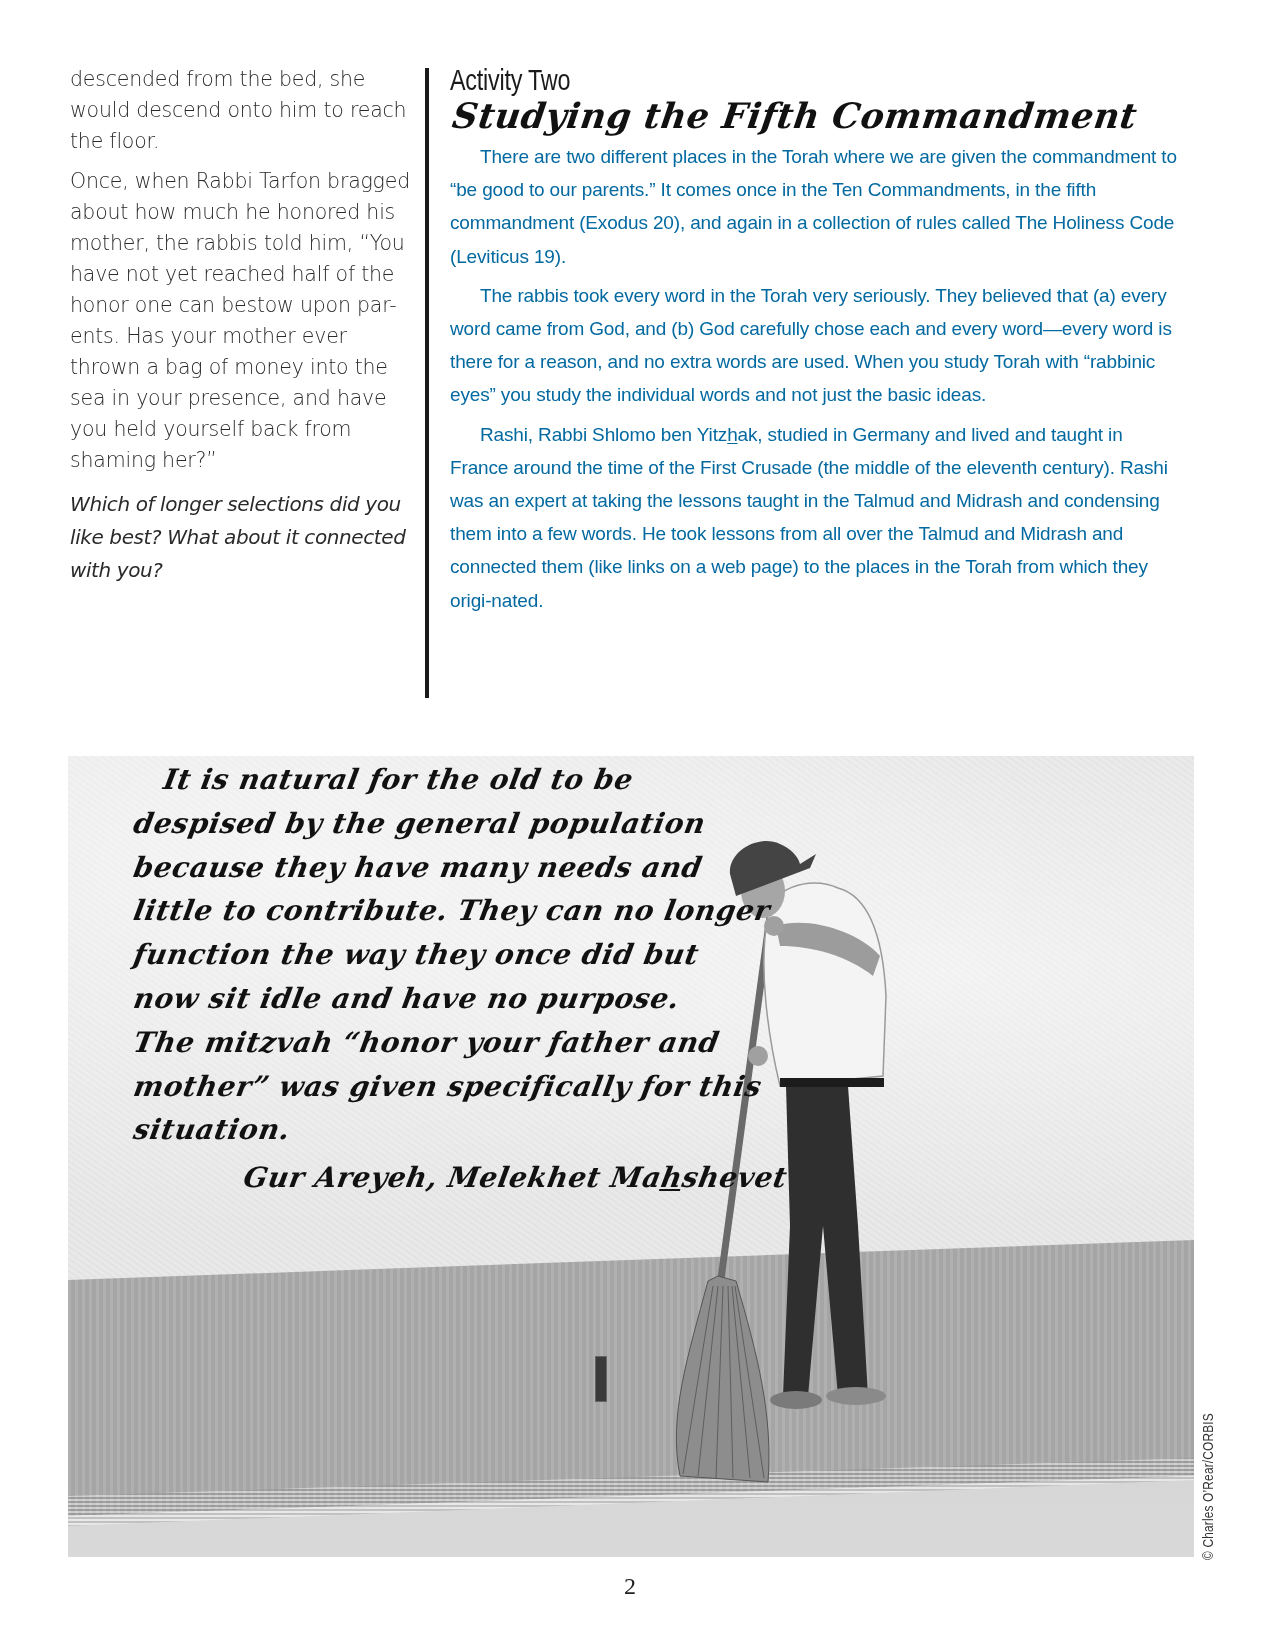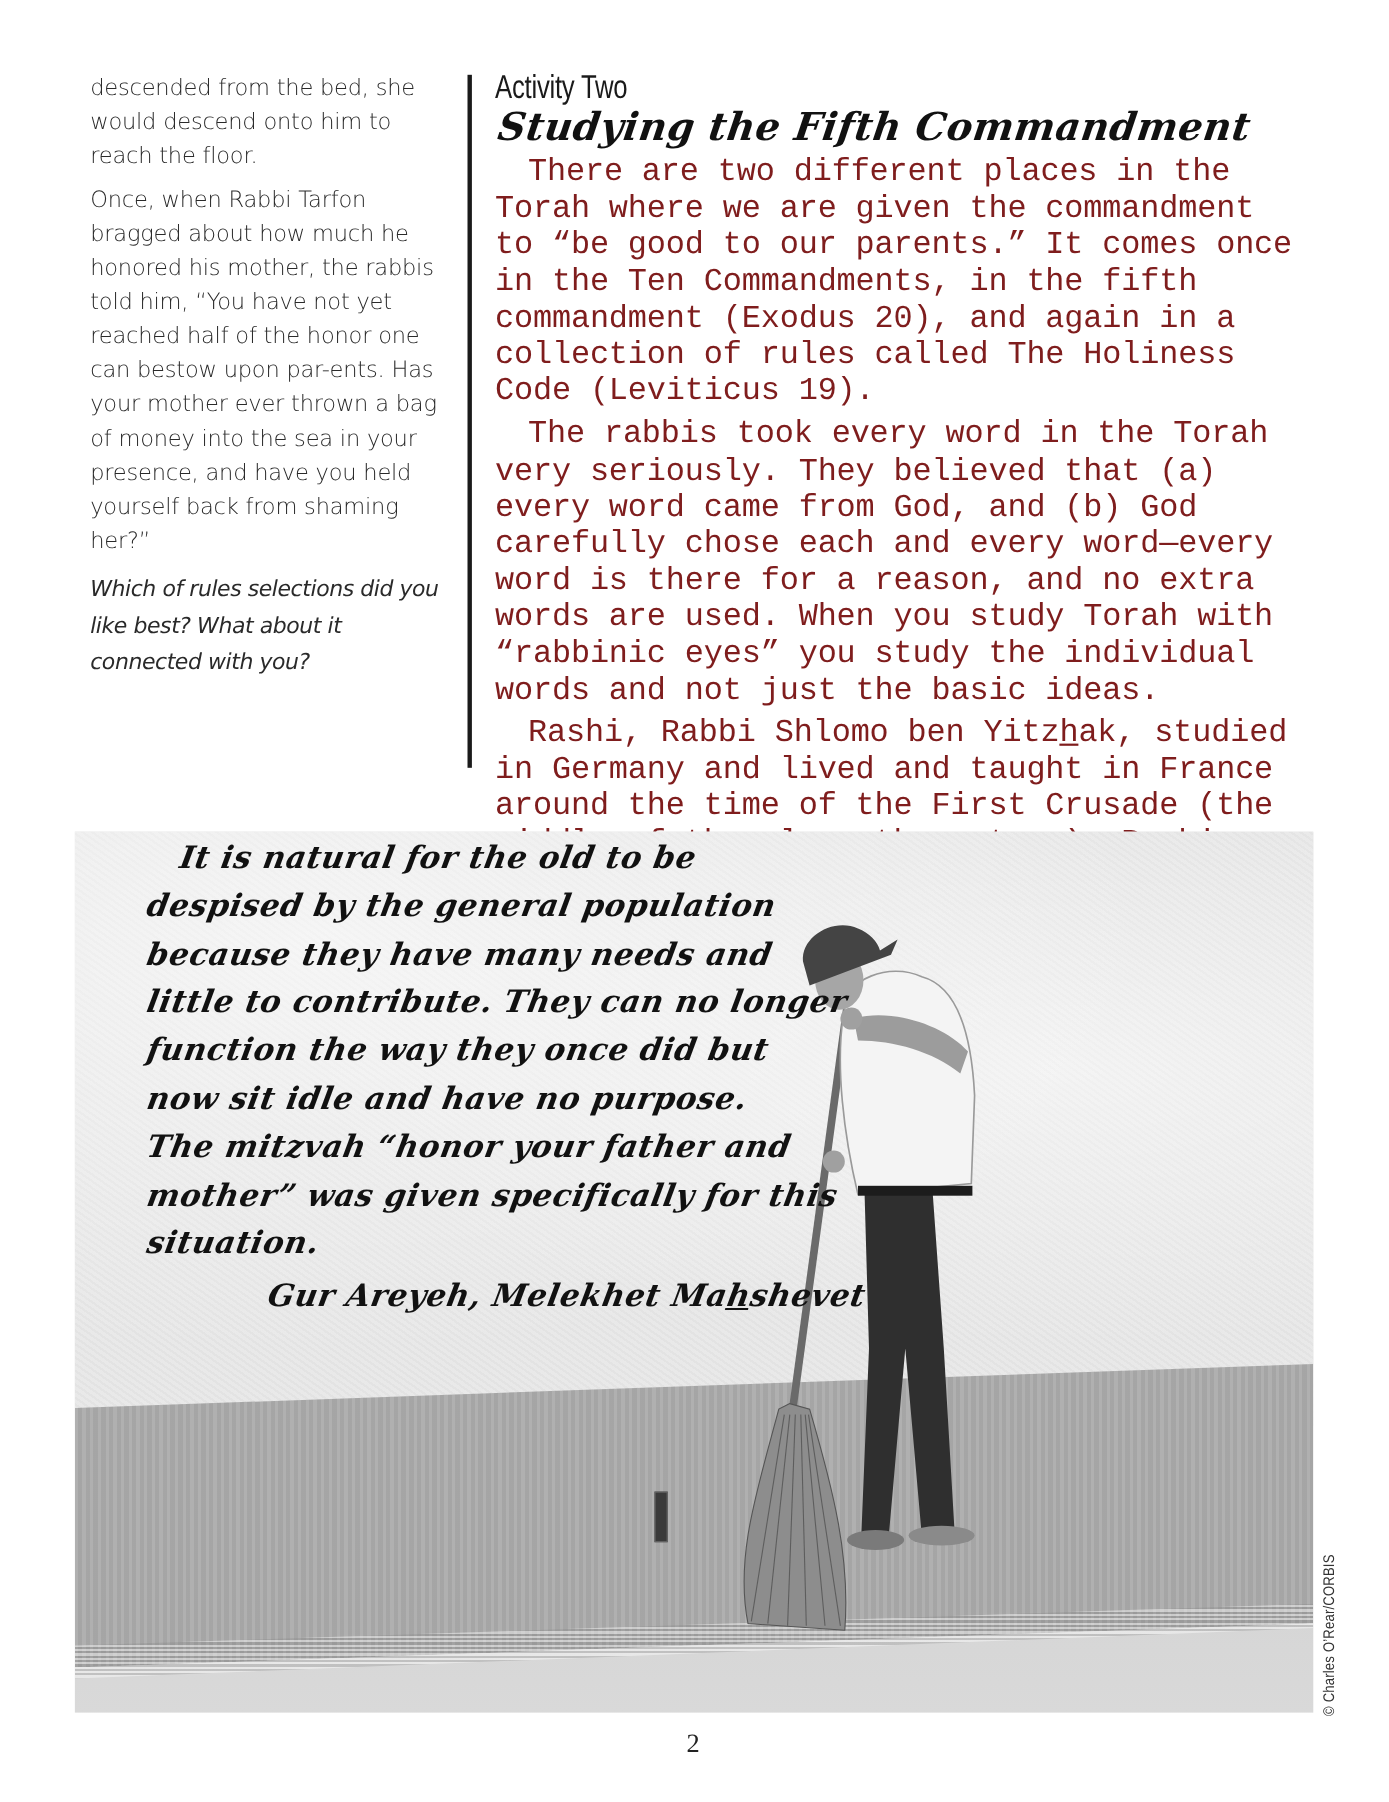--- a/index.html
+++ b/index.html
@@ -6,21 +6,21 @@
   body { width: 1263px; height: 1638px; position: relative; overflow: hidden; }
   .page { position: absolute; left: 0; top: 0; width: 1263px; height: 1638px; background: #fff; }
 
   
   .left-col {
     position: absolute; left: 70px; top: 64px; width: 345px;
     font-family: "DejaVu Sans", sans-serif; font-weight: 300;
     font-size: 20.5px; line-height: 31px; color: #2a2a2a;
     letter-spacing: -0.2px;
   }
-  .left-col p { margin: 0 0 9px 12px; }
+  .left-col p { margin: 0 0 9px 0; }
   .left-col p.q {
     font-family: "DejaVu Sans", sans-serif; font-style: italic;
     font-size: 20px; letter-spacing: -0.4px; color: #2a2a2a;
     margin-top: 12px; line-height: 33px;
   }
 
   
   .v-rule { position: absolute; left: 425px; top: 68px; width: 4px; height: 630px; background: #1a1a1a; }
 
   
@@ -30,22 +30,22 @@
     transform: scaleX(0.78); transform-origin: left center; letter-spacing: -0.3px;
     color: #1a1a1a; white-space: nowrap;
   }
   .activity-title {
     font-family: "DejaVu Serif", serif; font-style: italic; font-weight: bold;
     font-size: 35px; line-height: 40px; color: #111; margin-top: -2px; margin-bottom: 4px;
     letter-spacing: 0.5px; white-space: nowrap;
     transform: skewX(-8deg); transform-origin: left bottom;
   }
   .body-text {
-    font-family: Liberation Mono, monospace; font-size: 29px; line-height: 33.2px;
-    color: #7f1d1d; letter-spacing: -0.15px;
+    font-family: Liberation Sans, sans-serif; font-size: 19px; line-height: 33.2px;
+    color: #0369a1; letter-spacing: -0.15px;
   }
   .body-text p { margin: 0 0 6px 0; text-indent: 30px; }
   .underline { text-decoration: underline; text-underline-offset: 2px; }
 
   
   .photo {
     position: absolute; left: 68px; top: 756px; width: 1126px; height: 801px;
     overflow: hidden;
     background:
       linear-gradient(180deg, #e9e9e9 0%, #ececec 40%, #e6e6e6 62%);
@@ -114,21 +114,21 @@
   .copyright span { display: inline-block; transform: scaleX(0.85); transform-origin: left center; }
 </style>
 </head>
 <body>
 
 <div class="page">
 
   <div class="left-col">
     <p>descended from the bed, she would descend onto him to reach the floor.</p>
     <p>Once, when Rabbi Tarfon bragged about how much he honored his mother, the rabbis told him, “You have not yet reached half of the honor one can bestow upon par-ents. Has your mother ever thrown a bag of money into the sea in your presence, and have you held yourself back from shaming her?”</p>
-    <p class="q">Which of rules selections did you like best? What about it connected with you?</p>
+    <p class="q">Which of longer selections did you like best? What about it connected with you?</p>
   </div>
 
   <div class="v-rule"></div>
 
   <div class="right-col">
     <div class="activity-label">Activity Two</div>
     <div class="activity-title">Studying the Fifth Commandment</div>
     <div class="body-text">
       <p>There are two different places in the Torah where we are given the commandment to “be good to our parents.” It comes once in the Ten Commandments, in the fifth commandment (Exodus 20), and again in a collection of rules called The Holiness Code (Leviticus 19).</p>
       <p>The rabbis took every word in the Torah very seriously. They believed that (a) every word came from God, and (b) God carefully chose each and every word—every word is there for a reason, and no extra words are used. When you study Torah with “rabbinic eyes” you study the individual words and not just the basic ideas.</p>

